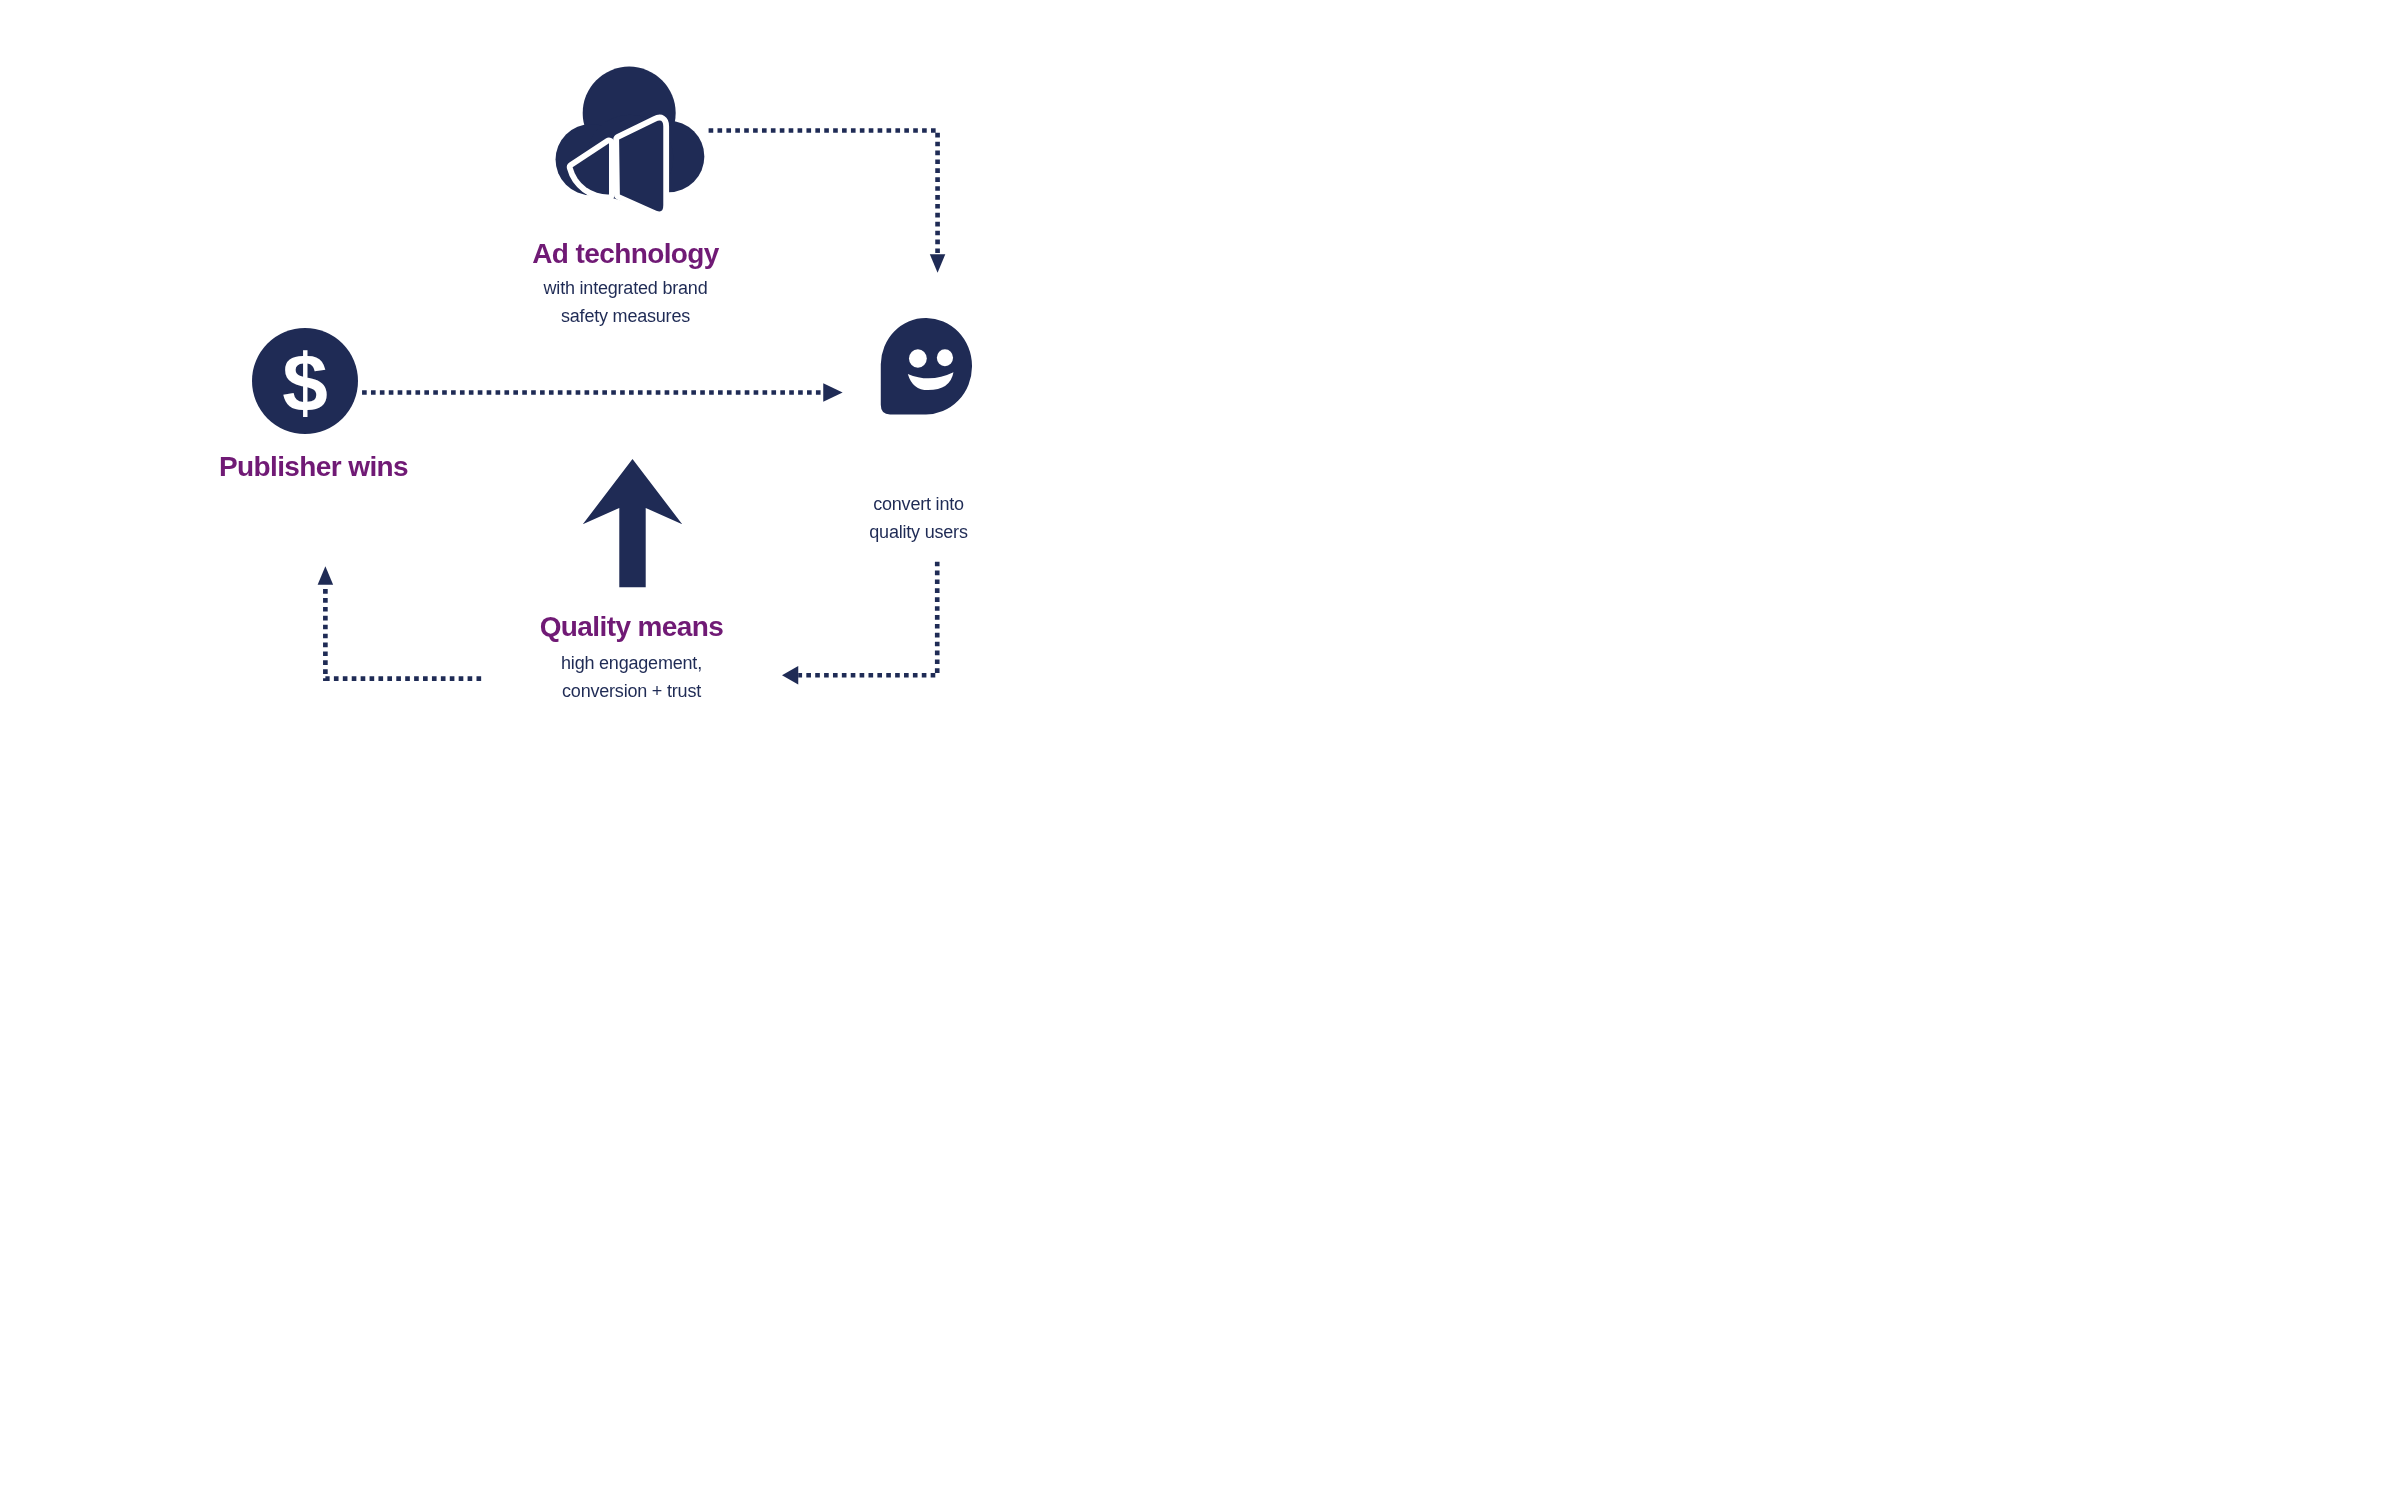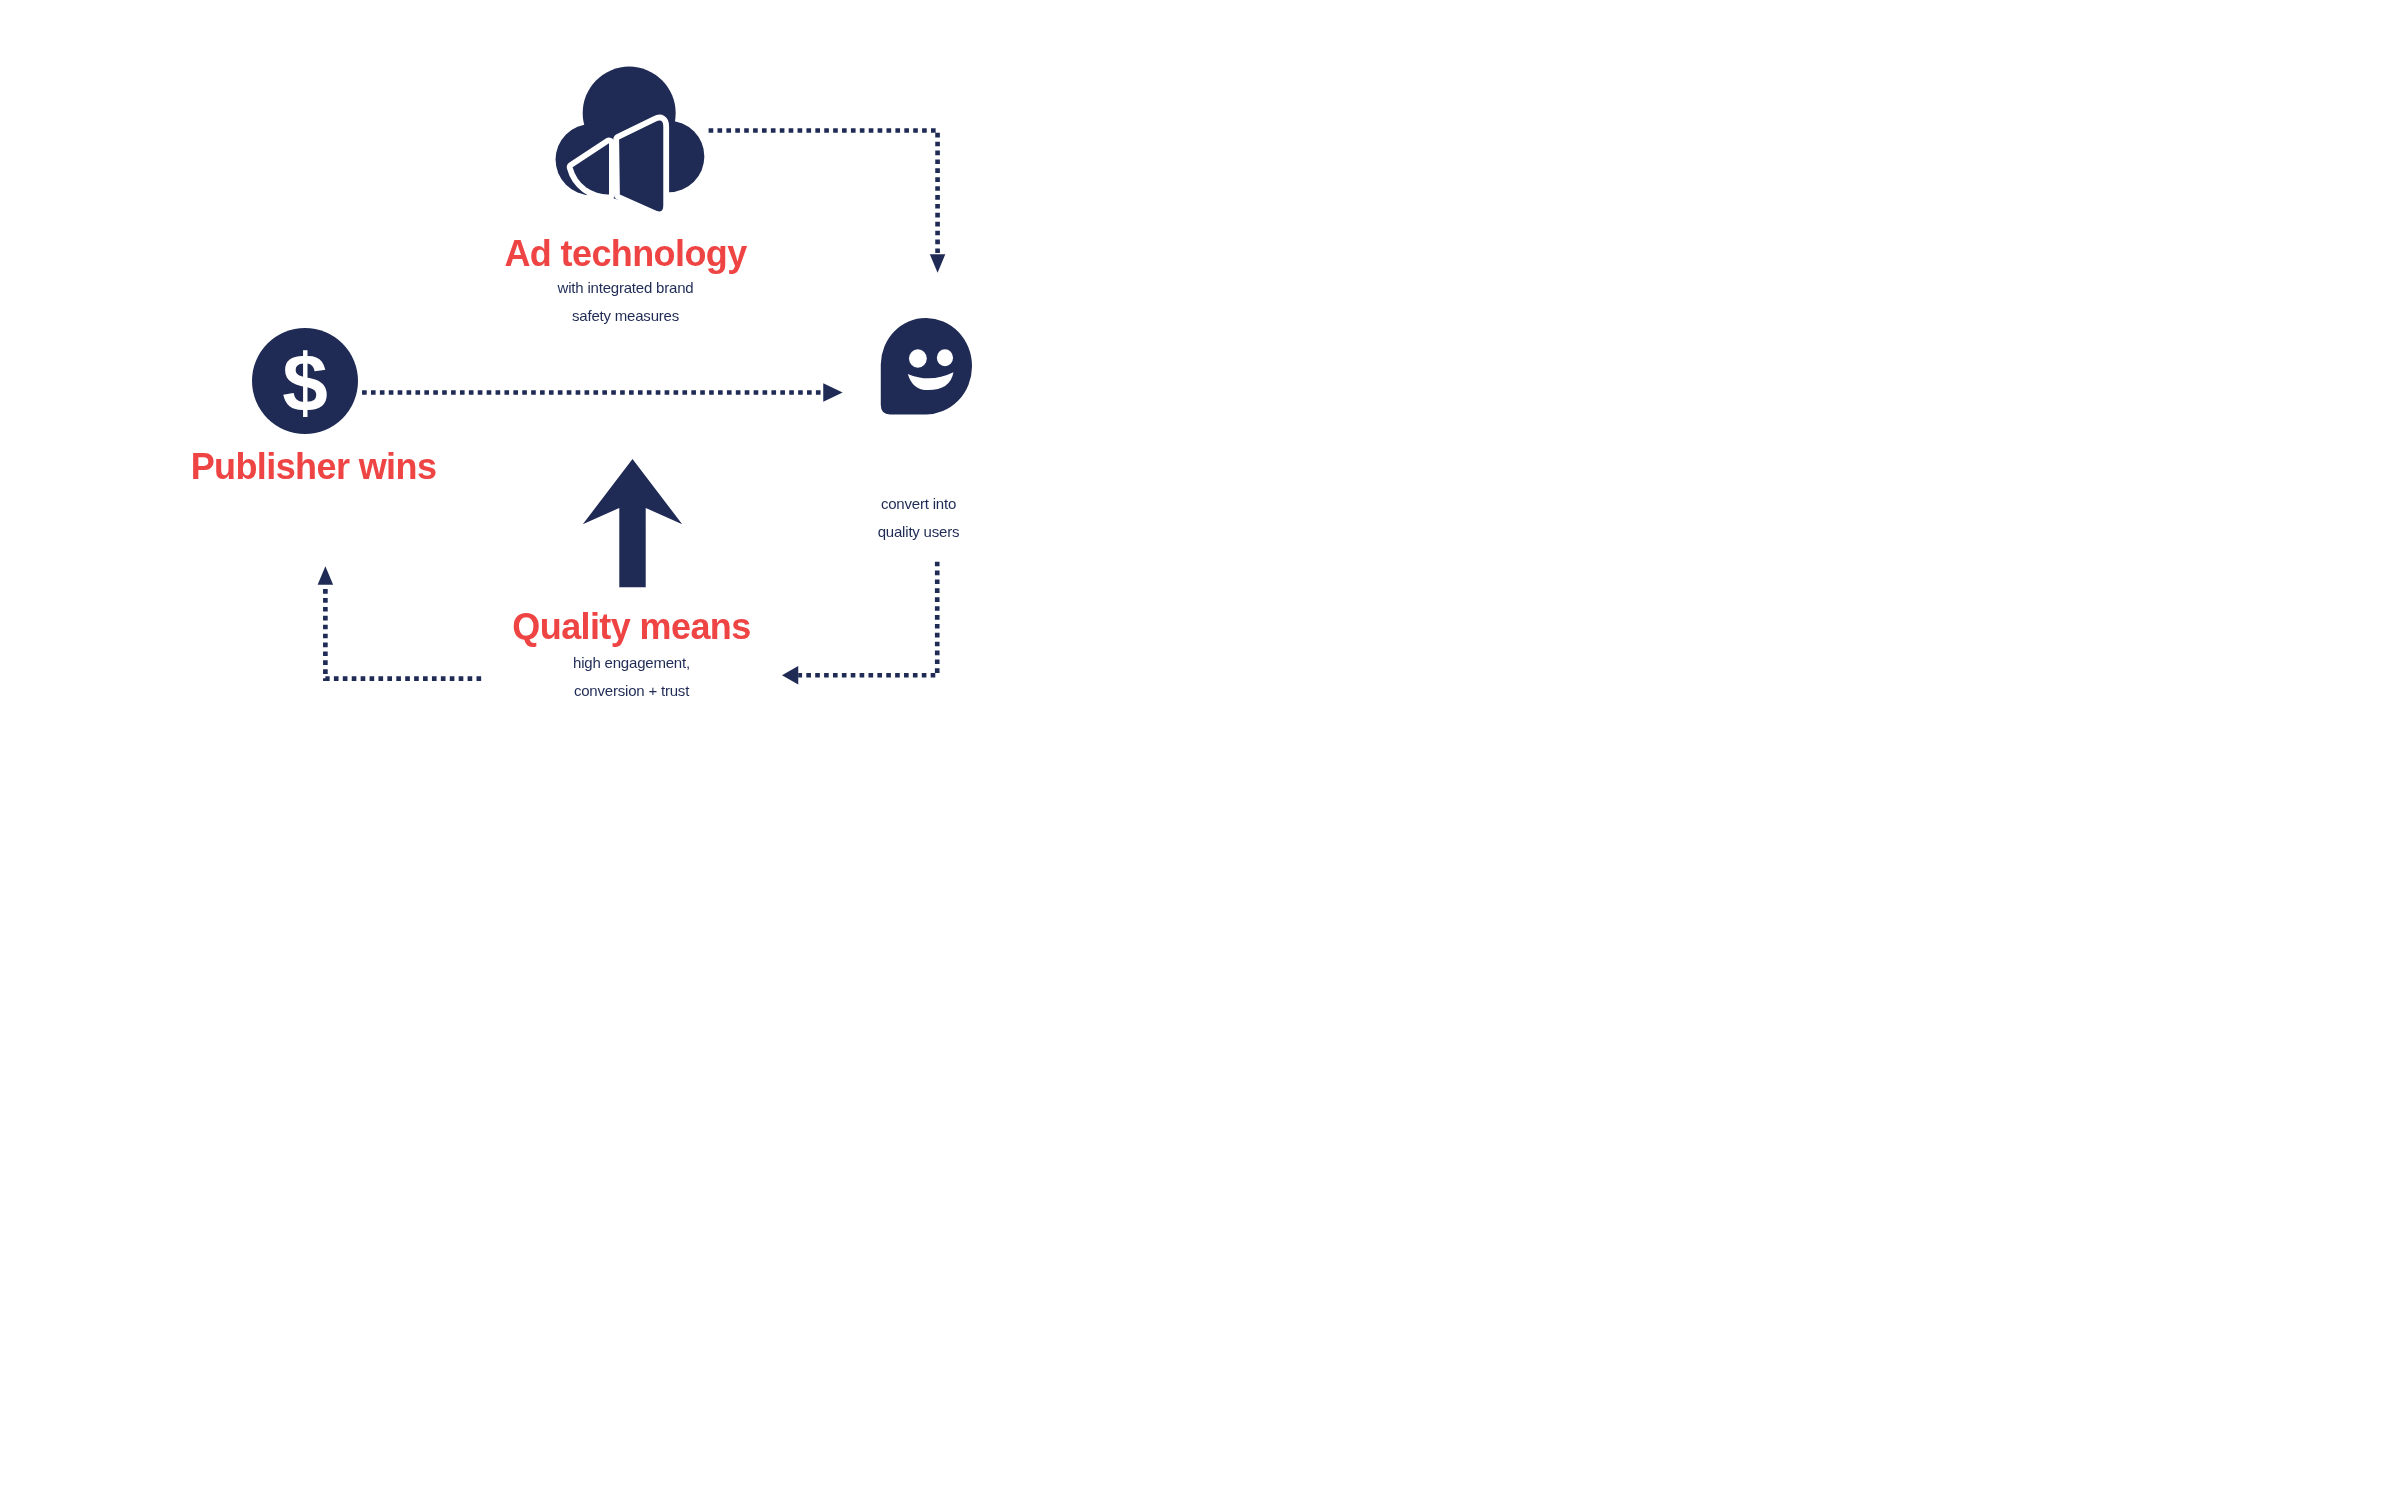--- a/index.html
+++ b/index.html
@@ -2,25 +2,25 @@
 <html style="font-size:12.4px"><head>
 <meta charset="utf-8">
 <style>
   html,body{margin:0;padding:0;background:#ffffff;}
   .canvas{
     position:relative;width:1214px;height:760px;background:#ffffff;
     font-family:"Liberation Sans",sans-serif;overflow:hidden;
   }
   .abs{position:absolute;}
   .node-title{
-    font-size:36px;font-weight:700;letter-spacing:-0.6px;color:#ef4444;
+    font-size:28px;font-weight:700;letter-spacing:-0.6px;color:#701a75;
     text-align:center;line-height:43px;white-space:nowrap;
   }
   .node-sub{
-    font-size:15px;font-weight:400;letter-spacing:-0.2px;color:#1f2b55;
+    font-size:18px;font-weight:400;letter-spacing:-0.2px;color:#1f2b55;
     text-align:center;line-height:28px;
   }
   .node-sub span{display:block;}
   svg{display:block;}
   .dotline{stroke:#1f2b55;stroke-width:6;stroke-dasharray:6 5.5;fill:none;stroke-linecap:butt;}
   .ahead{fill:#1f2b55;}
 </style>
 </head>
 <body>
 

